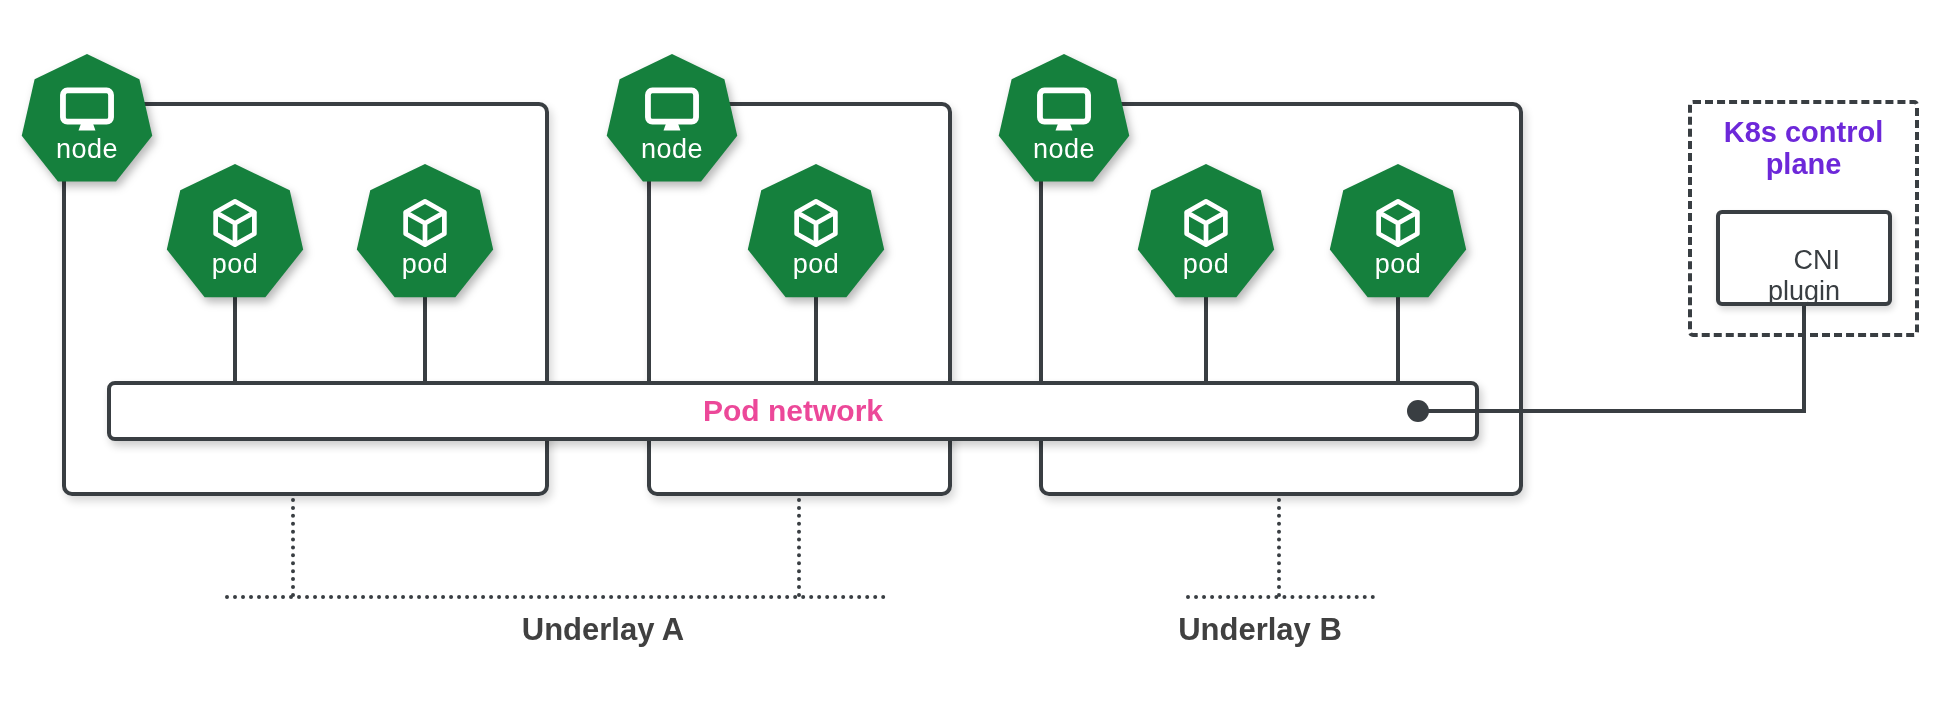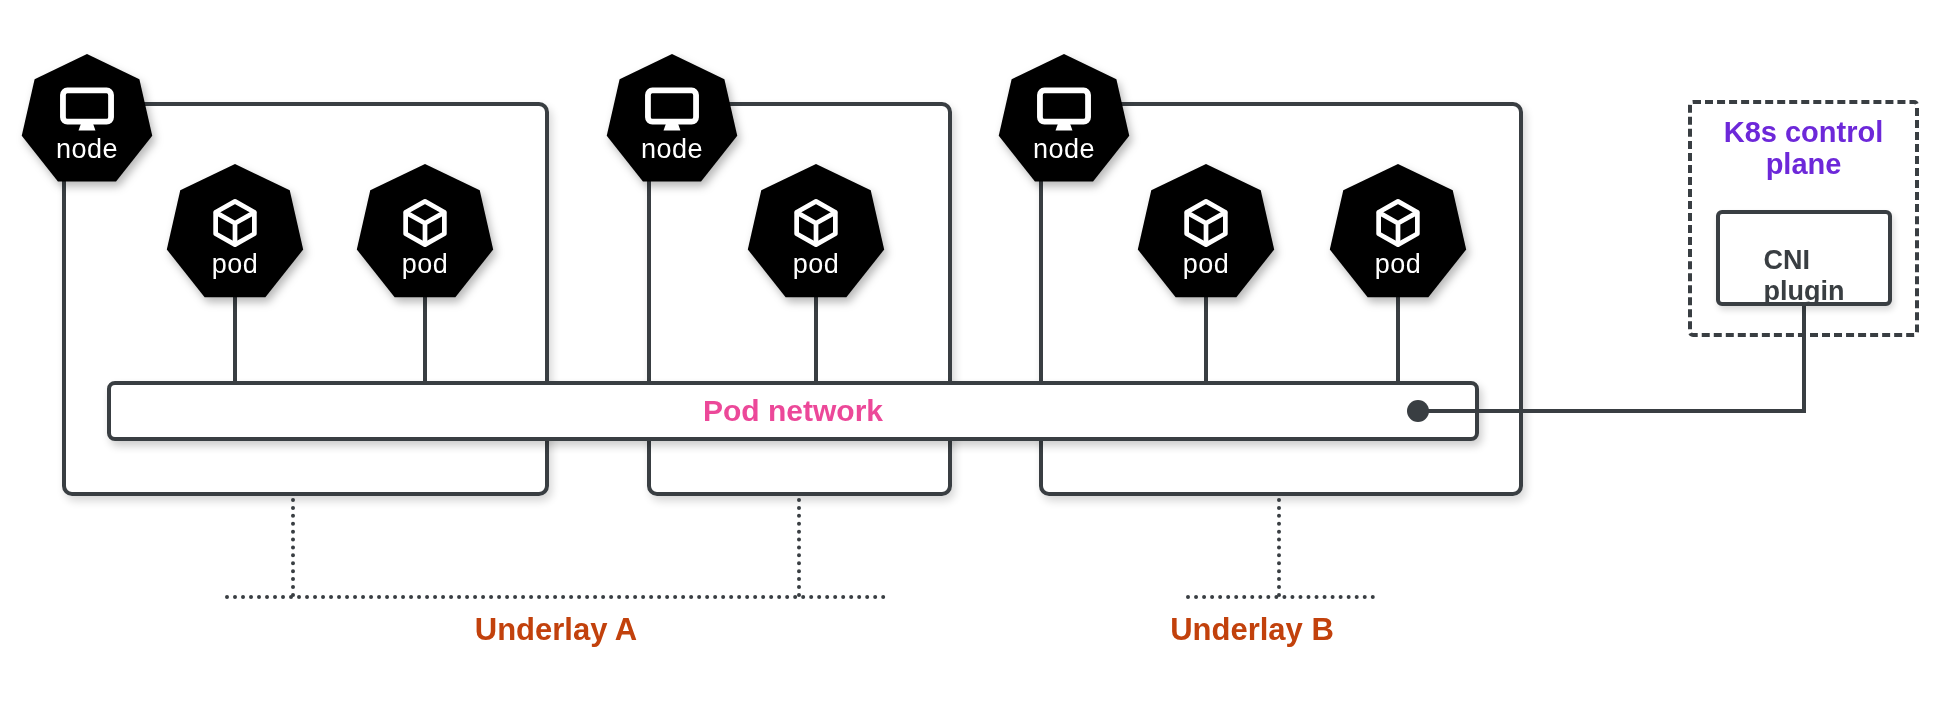--- a/index.html
+++ b/index.html
@@ -28,21 +28,21 @@
 
   
   .hept {
     position: absolute;
     filter: drop-shadow(3px 5px 4px rgba(0,0,0,0.28));
     z-index: 6;
   }
   .hept-shape {
     width: 100%;
     height: 100%;
-    background: #000000;
+    background: #15803d;
     clip-path: polygon(50% 0%, 10.9% 18.8%, 1.3% 61.1%, 28.3% 95.1%, 71.7% 95.1%, 98.7% 61.1%, 89.1% 18.8%);
     display: flex;
     flex-direction: column;
     align-items: center;
     justify-content: center;
     padding-top: 6px;
   }
   .hept-label {
     color: #ffffff;
     font-size: 27px;
@@ -126,23 +126,23 @@
     border-radius: 6px;
     background: #ffffff;
     box-shadow: 2px 4px 6px rgba(0,0,0,0.15);
     display: flex;
     align-items: center;
     justify-content: center;
     z-index: 5;
   }
   .cni-label {
     font-size: 27px;
-    font-weight: bold;
+    font-weight: normal;
     line-height: 1.15;
-    text-align: left;
+    text-align: right;
     white-space: pre-line;
     color: #393e42;
     margin-top: 36px;
   }
 
   
   .dotted-v {
     position: absolute;
     width: 0;
     border-left: 4px dotted #393e42;
@@ -152,22 +152,23 @@
     position: absolute;
     height: 0;
     border-top: 4px dotted #393e42;
     z-index: 1;
   }
   .underlay-label {
     position: absolute;
     transform: translateX(-50%);
     font-size: 31px;
     font-weight: bold;
-    color: #c2410c;
+    color: #404040;
     white-space: nowrap;
+    margin-left: 47px;
   }
 
   .monitor-svg, .cube-svg { display: block; }
 </style>
 </head>
 <body>
 
 <div class="canvas">
 
   <div class="node-box" style="left:62px; top:102px; width:487px; height:394px;"></div>
@@ -271,15 +272,15 @@
 plugin</span>
   </div>
 
   <div class="dotted-v" style="left:291px; top:498px; height:99px;"></div>
   <div class="dotted-v" style="left:797px; top:498px; height:99px;"></div>
   <div class="dotted-v" style="left:1277px; top:498px; height:99px;"></div>
   <div class="dotted-h" style="left:225px; top:595px; width:661px;"></div>
   <div class="dotted-h" style="left:1186px; top:595px; width:189px;"></div>
 
   <div class="underlay-label" style="left:556px; top:612px;">Underlay A</div>
-  <div class="underlay-label" style="left:1252px; top:612px;">Underlay B</div>
+  <div class="underlay-label" style="left:1213px; top:612px;">Underlay B</div>
 
 </div>
 
 </body></html>

